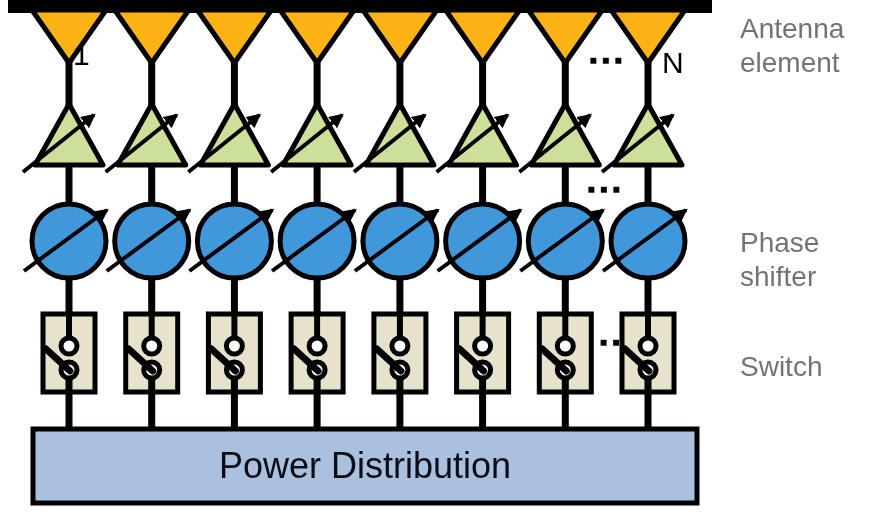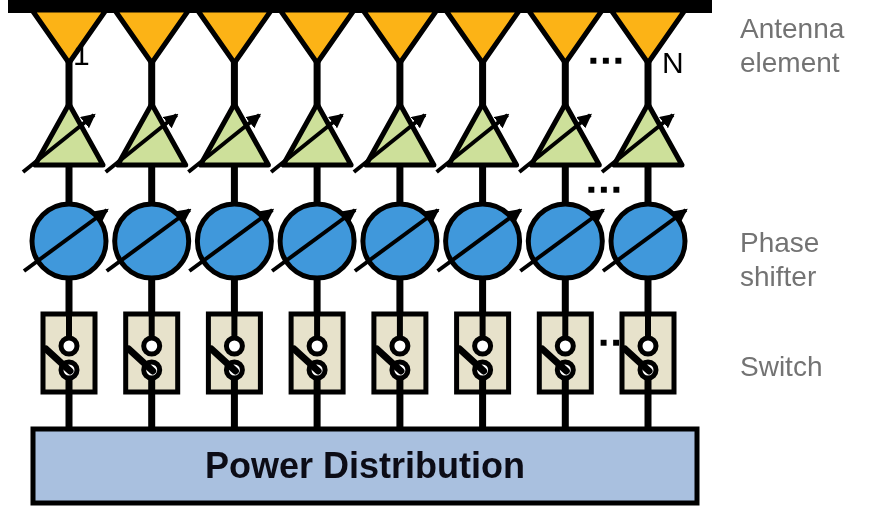--- a/index.html
+++ b/index.html
@@ -18,21 +18,21 @@
   .dots {
     font-weight: 700;
     font-size: 24px;
     line-height: 24px;
     letter-spacing: 4px;
     text-align: center;
   }
   .pd-label {
     left: 33px; top: 429px; width: 664px; height: 74px;
     display: flex; align-items: center; justify-content: center;
-    font-size: 36px; font-weight: 700; color: #0c0c16;
+    font-size: 36px; font-weight: 400; color: #0c0c16;
   }
   .legend-item {
     left: 740px; width: 134px;
     font-size: 28px; line-height: 34px;
     color: #737373; white-space: normal;
   }
 </style>
 </head>
 <body>
 

